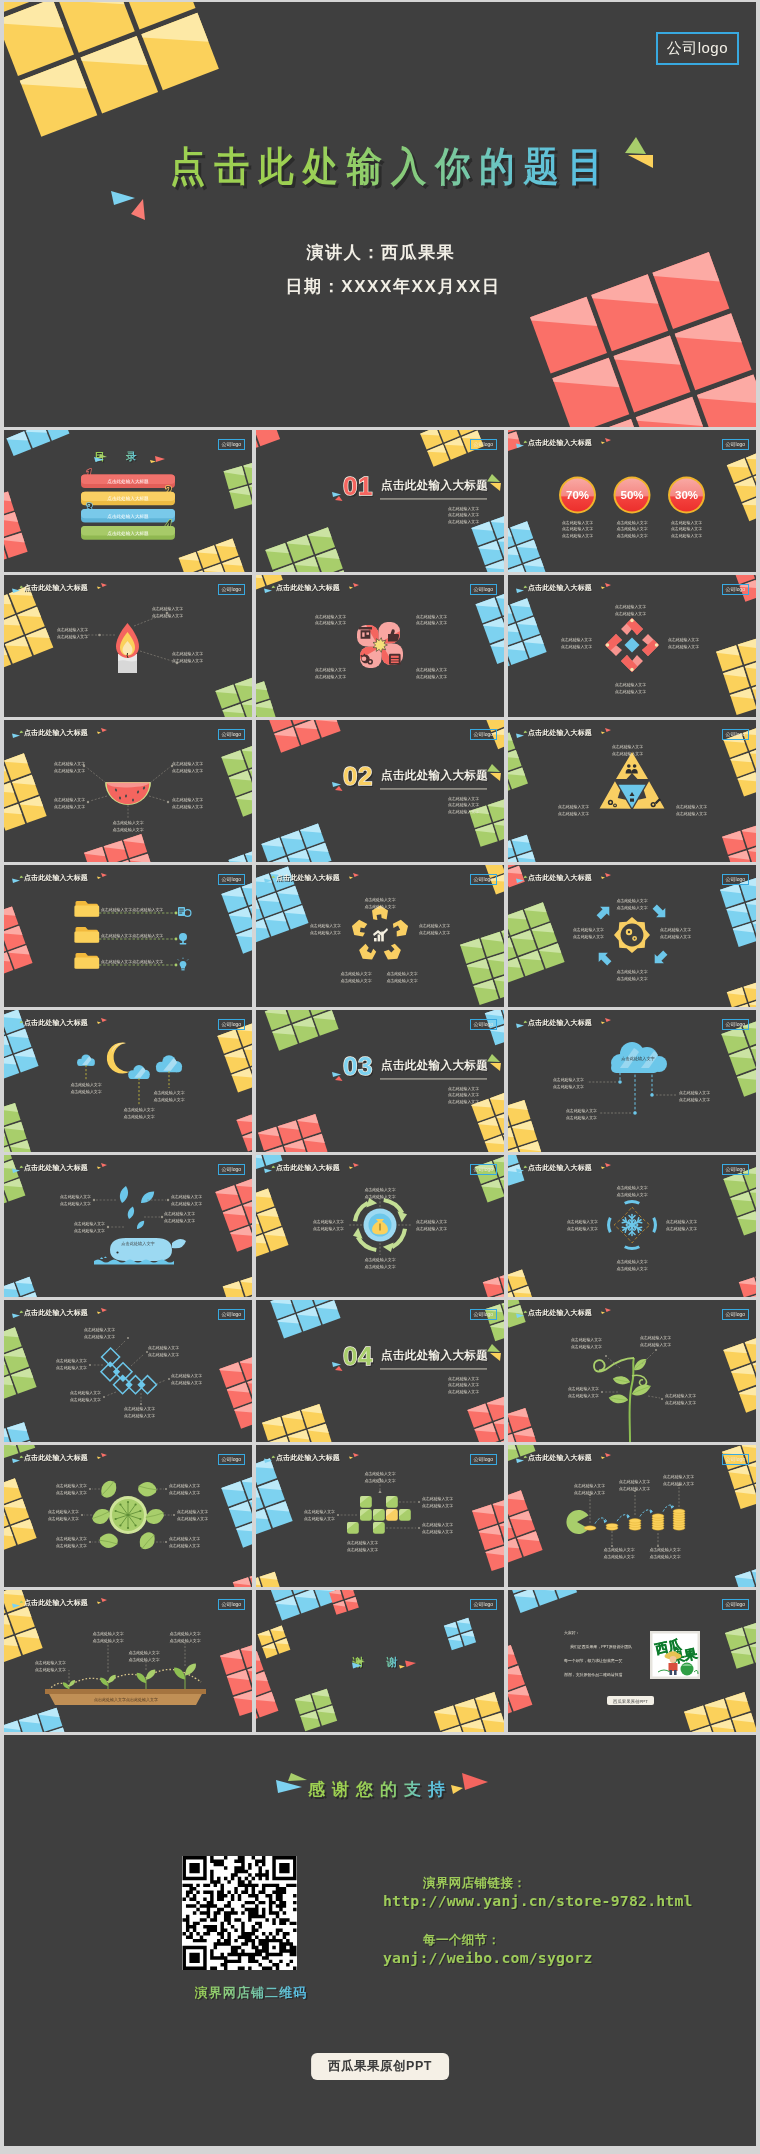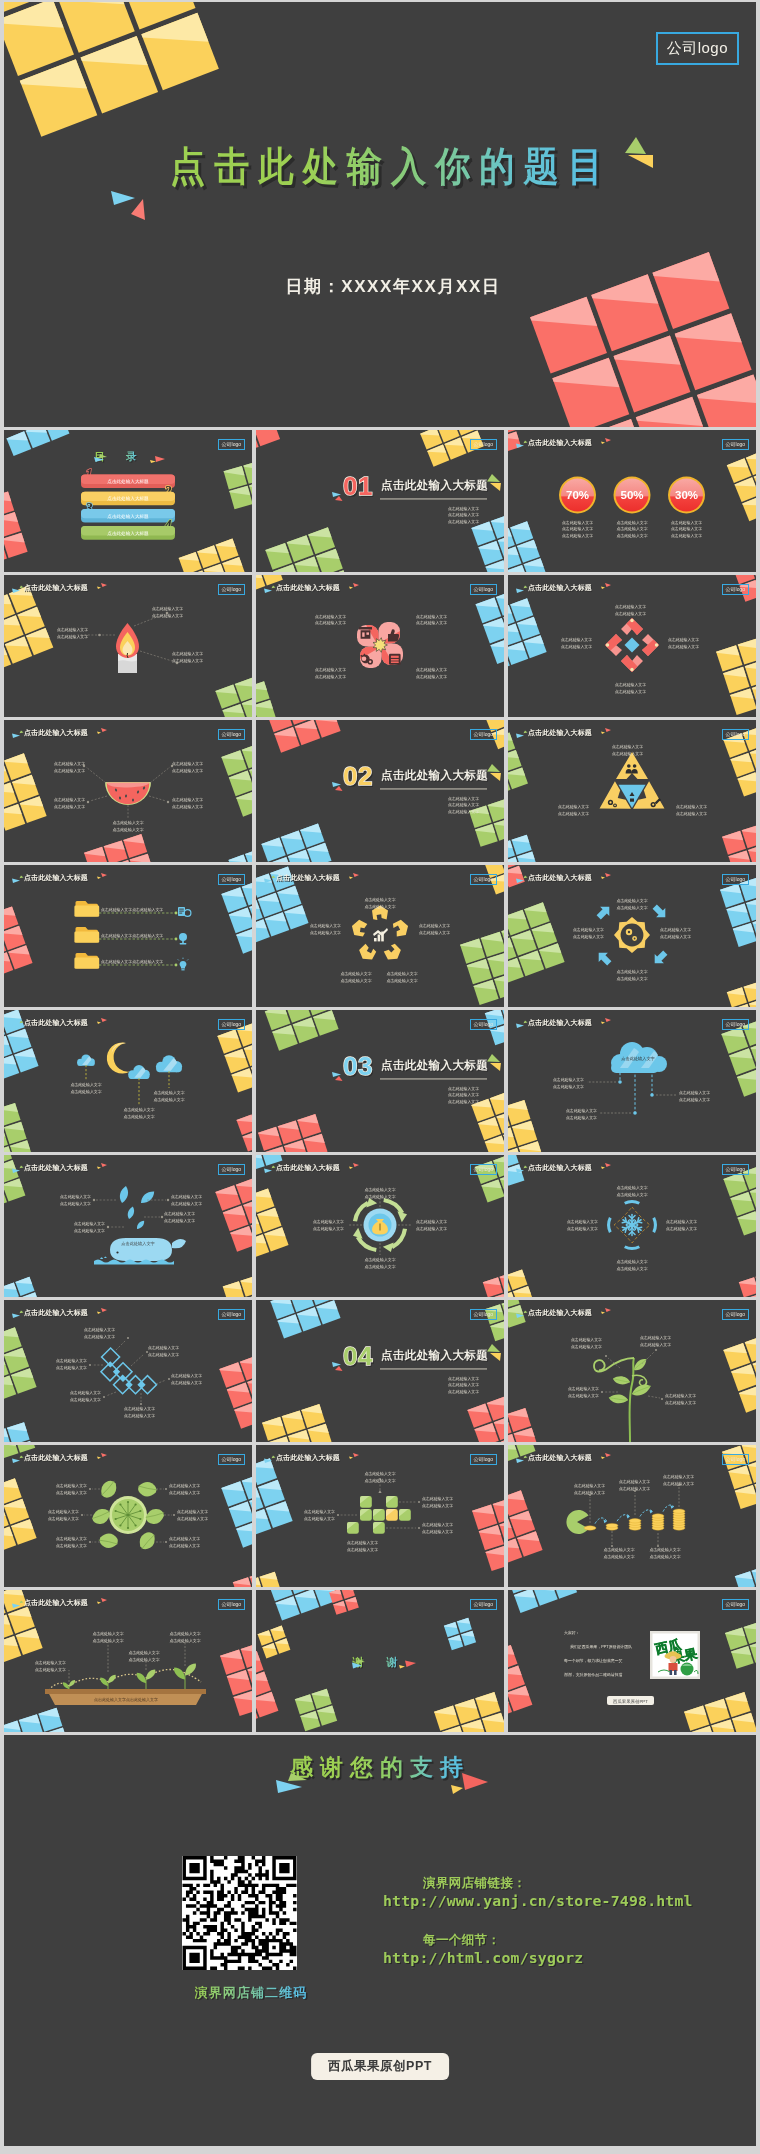--- a/index.html
+++ b/index.html
@@ -33,22 +33,22 @@
   .thumb{position:relative;width:248px;height:142px;background:#3f3f3f;overflow:hidden;}
   .thumb .deco{position:absolute;left:0;top:0;width:248px;height:142px;}
   .t-logo{position:absolute;right:7px;top:9px;border:1px solid #38a9e0;padding:1px 3px;
     color:#e9e6dc;font-size:5px;line-height:7px;letter-spacing:0;}
   .t-title{position:absolute;left:20px;top:8px;color:#f4f1e6;font-size:7px;
     font-weight:bold;letter-spacing:0.1px;line-height:10px;white-space:nowrap;
     text-shadow:0.7px 0.7px 0 #2f2f2f;}
 
   
   .footer{position:relative;width:752px;height:411px;background:#3f3f3f;}
-  .f-thanks{position:absolute;left:0px;top:20px;width:752px;text-align:center;
-    font-size:23px;font-weight:bold;letter-spacing:7px;line-height:24px;}
+  .f-thanks{position:absolute;left:0px;top:43px;width:752px;text-align:center;
+    font-size:17px;font-weight:bold;letter-spacing:7px;line-height:24px;}
   .f-thanks .sh{position:absolute;left:0;top:0;width:752px;color:#2a2a2a;}
   .f-thanks .shin{display:inline-block;transform:translate(1.8px,1.8px);}
   .f-thanks .fg{position:relative;
     background:linear-gradient(90deg,#9dd052 0%,#9dd052 34%,#8ccd6a 58%,#62c2d4 82%,#56bee6 100%);
     -webkit-background-clip:text;background-clip:text;color:transparent;}
   .f-tri{position:absolute;left:0;top:28px;width:752px;height:40px;pointer-events:none;}
   .qr{position:absolute;left:178px;top:121px;}
   .qr-cap{position:absolute;left:173px;top:249px;width:124px;text-align:center;
     font-size:13px;font-weight:bold;letter-spacing:1.1px;line-height:17px;margin-left:12px;}
   .qr-cap .sh{position:absolute;left:0;top:0;width:124px;color:#2a2a2a;}
@@ -116,20 +116,21 @@
           </g>
           <path d="M107,189 L131,196 L110,203 Z" fill="#7dd2f0"></path>
           <path d="M139,197 L141,218 L127,212 Z" fill="#f87b74"></path>
           <path d="M632,135 L642,152 L621,151 Z" fill="#a8ce6b"></path>
           <path d="M624,153 L649,153 L649,166 Z" fill="#fbd15b"></path>
         </svg>
     <div class="logo-box"><span>公司logo</span></div>
     <div class="hero-title"><span class="sh">
             <span class="shin">点击此处输入你的题目</span>
           </span><span class="fg">点击此处输入你的题目</span></div>
+    <div class="hero-speaker">演讲人：西瓜果果</div>
     <div class="hero-date">日期：XXXX年XX月XX日</div>
   </div>
 
   <div class="grid" id="grid">
         <div class="thumbrow">
           <div class="thumb">
             <svg class="deco" viewBox="0 0 248 142">
               <g transform="translate(34,6) rotate(-22) translate(-30.12,-9.50)">
                 <rect x="0.00" y="0.00" width="19" height="19" fill="#7dd2f0"></rect>
                 <path d="M0.00,0.00 L19.00,0.00 L19.00,9.88 L0.00,1.14 Z" fill="#bbe9f9"></path>
@@ -3118,21 +3119,21 @@
           <path d="M447,22 L459,25 L449,31 Z" fill="#fbd15b"></path>
     </svg>
     <div class="qr">
           <svg viewBox="0 0 33 33" width="115" height="114" id="qrsvg" style="background:#fff;display:block">
             <path d="M0,0h1v1h-1zM1,0h1v1h-1zM2,0h1v1h-1zM3,0h1v1h-1zM4,0h1v1h-1zM5,0h1v1h-1zM6,0h1v1h-1zM8,0h1v1h-1zM12,0h1v1h-1zM16,0h1v1h-1zM17,0h1v1h-1zM20,0h1v1h-1zM23,0h1v1h-1zM26,0h1v1h-1zM27,0h1v1h-1zM28,0h1v1h-1zM29,0h1v1h-1zM30,0h1v1h-1zM31,0h1v1h-1zM32,0h1v1h-1zM0,1h1v1h-1zM6,1h1v1h-1zM8,1h1v1h-1zM9,1h1v1h-1zM10,1h1v1h-1zM11,1h1v1h-1zM15,1h1v1h-1zM16,1h1v1h-1zM17,1h1v1h-1zM21,1h1v1h-1zM22,1h1v1h-1zM23,1h1v1h-1zM26,1h1v1h-1zM32,1h1v1h-1zM0,2h1v1h-1zM2,2h1v1h-1zM3,2h1v1h-1zM4,2h1v1h-1zM6,2h1v1h-1zM9,2h1v1h-1zM10,2h1v1h-1zM11,2h1v1h-1zM17,2h1v1h-1zM19,2h1v1h-1zM21,2h1v1h-1zM23,2h1v1h-1zM26,2h1v1h-1zM28,2h1v1h-1zM29,2h1v1h-1zM30,2h1v1h-1zM32,2h1v1h-1zM0,3h1v1h-1zM2,3h1v1h-1zM3,3h1v1h-1zM4,3h1v1h-1zM6,3h1v1h-1zM12,3h1v1h-1zM15,3h1v1h-1zM16,3h1v1h-1zM17,3h1v1h-1zM19,3h1v1h-1zM22,3h1v1h-1zM26,3h1v1h-1zM28,3h1v1h-1zM29,3h1v1h-1zM30,3h1v1h-1zM32,3h1v1h-1zM0,4h1v1h-1zM2,4h1v1h-1zM3,4h1v1h-1zM4,4h1v1h-1zM6,4h1v1h-1zM8,4h1v1h-1zM15,4h1v1h-1zM16,4h1v1h-1zM17,4h1v1h-1zM18,4h1v1h-1zM22,4h1v1h-1zM24,4h1v1h-1zM26,4h1v1h-1zM28,4h1v1h-1zM29,4h1v1h-1zM30,4h1v1h-1zM32,4h1v1h-1zM0,5h1v1h-1zM6,5h1v1h-1zM8,5h1v1h-1zM14,5h1v1h-1zM15,5h1v1h-1zM19,5h1v1h-1zM21,5h1v1h-1zM22,5h1v1h-1zM23,5h1v1h-1zM24,5h1v1h-1zM26,5h1v1h-1zM32,5h1v1h-1zM0,6h1v1h-1zM1,6h1v1h-1zM2,6h1v1h-1zM3,6h1v1h-1zM4,6h1v1h-1zM5,6h1v1h-1zM6,6h1v1h-1zM8,6h1v1h-1zM10,6h1v1h-1zM12,6h1v1h-1zM14,6h1v1h-1zM16,6h1v1h-1zM18,6h1v1h-1zM20,6h1v1h-1zM22,6h1v1h-1zM24,6h1v1h-1zM26,6h1v1h-1zM27,6h1v1h-1zM28,6h1v1h-1zM29,6h1v1h-1zM30,6h1v1h-1zM31,6h1v1h-1zM32,6h1v1h-1zM8,7h1v1h-1zM9,7h1v1h-1zM10,7h1v1h-1zM13,7h1v1h-1zM16,7h1v1h-1zM17,7h1v1h-1zM19,7h1v1h-1zM0,8h1v1h-1zM1,8h1v1h-1zM2,8h1v1h-1zM4,8h1v1h-1zM6,8h1v1h-1zM7,8h1v1h-1zM9,8h1v1h-1zM11,8h1v1h-1zM16,8h1v1h-1zM17,8h1v1h-1zM18,8h1v1h-1zM19,8h1v1h-1zM20,8h1v1h-1zM21,8h1v1h-1zM23,8h1v1h-1zM24,8h1v1h-1zM25,8h1v1h-1zM26,8h1v1h-1zM27,8h1v1h-1zM30,8h1v1h-1zM31,8h1v1h-1zM32,8h1v1h-1zM2,9h1v1h-1zM3,9h1v1h-1zM11,9h1v1h-1zM15,9h1v1h-1zM18,9h1v1h-1zM20,9h1v1h-1zM23,9h1v1h-1zM27,9h1v1h-1zM28,9h1v1h-1zM29,9h1v1h-1zM1,10h1v1h-1zM2,10h1v1h-1zM4,10h1v1h-1zM6,10h1v1h-1zM7,10h1v1h-1zM8,10h1v1h-1zM10,10h1v1h-1zM11,10h1v1h-1zM13,10h1v1h-1zM15,10h1v1h-1zM17,10h1v1h-1zM18,10h1v1h-1zM20,10h1v1h-1zM22,10h1v1h-1zM23,10h1v1h-1zM26,10h1v1h-1zM27,10h1v1h-1zM28,10h1v1h-1zM29,10h1v1h-1zM1,11h1v1h-1zM3,11h1v1h-1zM8,11h1v1h-1zM10,11h1v1h-1zM11,11h1v1h-1zM12,11h1v1h-1zM14,11h1v1h-1zM16,11h1v1h-1zM19,11h1v1h-1zM20,11h1v1h-1zM21,11h1v1h-1zM24,11h1v1h-1zM25,11h1v1h-1zM27,11h1v1h-1zM28,11h1v1h-1zM32,11h1v1h-1zM0,12h1v1h-1zM2,12h1v1h-1zM3,12h1v1h-1zM6,12h1v1h-1zM8,12h1v1h-1zM10,12h1v1h-1zM11,12h1v1h-1zM14,12h1v1h-1zM16,12h1v1h-1zM21,12h1v1h-1zM25,12h1v1h-1zM27,12h1v1h-1zM28,12h1v1h-1zM4,13h1v1h-1zM7,13h1v1h-1zM8,13h1v1h-1zM13,13h1v1h-1zM18,13h1v1h-1zM19,13h1v1h-1zM20,13h1v1h-1zM22,13h1v1h-1zM23,13h1v1h-1zM25,13h1v1h-1zM26,13h1v1h-1zM28,13h1v1h-1zM29,13h1v1h-1zM32,13h1v1h-1zM1,14h1v1h-1zM2,14h1v1h-1zM3,14h1v1h-1zM5,14h1v1h-1zM6,14h1v1h-1zM7,14h1v1h-1zM8,14h1v1h-1zM9,14h1v1h-1zM12,14h1v1h-1zM13,14h1v1h-1zM17,14h1v1h-1zM21,14h1v1h-1zM25,14h1v1h-1zM27,14h1v1h-1zM28,14h1v1h-1zM29,14h1v1h-1zM4,15h1v1h-1zM7,15h1v1h-1zM10,15h1v1h-1zM11,15h1v1h-1zM14,15h1v1h-1zM18,15h1v1h-1zM19,15h1v1h-1zM20,15h1v1h-1zM21,15h1v1h-1zM23,15h1v1h-1zM25,15h1v1h-1zM28,15h1v1h-1zM32,15h1v1h-1zM3,16h1v1h-1zM5,16h1v1h-1zM6,16h1v1h-1zM7,16h1v1h-1zM9,16h1v1h-1zM10,16h1v1h-1zM12,16h1v1h-1zM13,16h1v1h-1zM14,16h1v1h-1zM15,16h1v1h-1zM17,16h1v1h-1zM19,16h1v1h-1zM20,16h1v1h-1zM21,16h1v1h-1zM23,16h1v1h-1zM25,16h1v1h-1zM26,16h1v1h-1zM27,16h1v1h-1zM29,16h1v1h-1zM1,17h1v1h-1zM7,17h1v1h-1zM9,17h1v1h-1zM12,17h1v1h-1zM13,17h1v1h-1zM19,17h1v1h-1zM20,17h1v1h-1zM21,17h1v1h-1zM22,17h1v1h-1zM23,17h1v1h-1zM27,17h1v1h-1zM0,18h1v1h-1zM1,18h1v1h-1zM5,18h1v1h-1zM6,18h1v1h-1zM8,18h1v1h-1zM9,18h1v1h-1zM12,18h1v1h-1zM13,18h1v1h-1zM15,18h1v1h-1zM16,18h1v1h-1zM19,18h1v1h-1zM24,18h1v1h-1zM26,18h1v1h-1zM28,18h1v1h-1zM29,18h1v1h-1zM30,18h1v1h-1zM1,19h1v1h-1zM3,19h1v1h-1zM4,19h1v1h-1zM11,19h1v1h-1zM13,19h1v1h-1zM17,19h1v1h-1zM21,19h1v1h-1zM22,19h1v1h-1zM26,19h1v1h-1zM28,19h1v1h-1zM29,19h1v1h-1zM31,19h1v1h-1zM32,19h1v1h-1zM1,20h1v1h-1zM2,20h1v1h-1zM3,20h1v1h-1zM6,20h1v1h-1zM7,20h1v1h-1zM8,20h1v1h-1zM9,20h1v1h-1zM11,20h1v1h-1zM14,20h1v1h-1zM17,20h1v1h-1zM20,20h1v1h-1zM22,20h1v1h-1zM1,21h1v1h-1zM3,21h1v1h-1zM7,21h1v1h-1zM8,21h1v1h-1zM9,21h1v1h-1zM11,21h1v1h-1zM12,21h1v1h-1zM15,21h1v1h-1zM17,21h1v1h-1zM20,21h1v1h-1zM21,21h1v1h-1zM27,21h1v1h-1zM28,21h1v1h-1zM32,21h1v1h-1zM0,22h1v1h-1zM2,22h1v1h-1zM4,22h1v1h-1zM6,22h1v1h-1zM7,22h1v1h-1zM10,22h1v1h-1zM11,22h1v1h-1zM13,22h1v1h-1zM17,22h1v1h-1zM18,22h1v1h-1zM19,22h1v1h-1zM20,22h1v1h-1zM23,22h1v1h-1zM25,22h1v1h-1zM27,22h1v1h-1zM29,22h1v1h-1zM30,22h1v1h-1zM1,23h1v1h-1zM2,23h1v1h-1zM5,23h1v1h-1zM11,23h1v1h-1zM13,23h1v1h-1zM16,23h1v1h-1zM17,23h1v1h-1zM18,23h1v1h-1zM19,23h1v1h-1zM21,23h1v1h-1zM24,23h1v1h-1zM26,23h1v1h-1zM29,23h1v1h-1zM3,24h1v1h-1zM4,24h1v1h-1zM5,24h1v1h-1zM6,24h1v1h-1zM10,24h1v1h-1zM12,24h1v1h-1zM13,24h1v1h-1zM15,24h1v1h-1zM18,24h1v1h-1zM19,24h1v1h-1zM20,24h1v1h-1zM22,24h1v1h-1zM23,24h1v1h-1zM24,24h1v1h-1zM25,24h1v1h-1zM26,24h1v1h-1zM27,24h1v1h-1zM28,24h1v1h-1zM30,24h1v1h-1zM9,25h1v1h-1zM10,25h1v1h-1zM11,25h1v1h-1zM12,25h1v1h-1zM13,25h1v1h-1zM17,25h1v1h-1zM18,25h1v1h-1zM20,25h1v1h-1zM22,25h1v1h-1zM23,25h1v1h-1zM24,25h1v1h-1zM28,25h1v1h-1zM29,25h1v1h-1zM30,25h1v1h-1zM31,25h1v1h-1zM0,26h1v1h-1zM1,26h1v1h-1zM2,26h1v1h-1zM3,26h1v1h-1zM4,26h1v1h-1zM5,26h1v1h-1zM6,26h1v1h-1zM9,26h1v1h-1zM14,26h1v1h-1zM15,26h1v1h-1zM16,26h1v1h-1zM20,26h1v1h-1zM21,26h1v1h-1zM23,26h1v1h-1zM24,26h1v1h-1zM26,26h1v1h-1zM28,26h1v1h-1zM29,26h1v1h-1zM31,26h1v1h-1zM32,26h1v1h-1zM0,27h1v1h-1zM6,27h1v1h-1zM8,27h1v1h-1zM14,27h1v1h-1zM15,27h1v1h-1zM17,27h1v1h-1zM21,27h1v1h-1zM22,27h1v1h-1zM23,27h1v1h-1zM24,27h1v1h-1zM28,27h1v1h-1zM29,27h1v1h-1zM30,27h1v1h-1zM31,27h1v1h-1zM32,27h1v1h-1zM0,28h1v1h-1zM2,28h1v1h-1zM3,28h1v1h-1zM4,28h1v1h-1zM6,28h1v1h-1zM8,28h1v1h-1zM11,28h1v1h-1zM13,28h1v1h-1zM14,28h1v1h-1zM15,28h1v1h-1zM16,28h1v1h-1zM17,28h1v1h-1zM18,28h1v1h-1zM19,28h1v1h-1zM20,28h1v1h-1zM21,28h1v1h-1zM22,28h1v1h-1zM24,28h1v1h-1zM25,28h1v1h-1zM26,28h1v1h-1zM27,28h1v1h-1zM28,28h1v1h-1zM31,28h1v1h-1zM32,28h1v1h-1zM0,29h1v1h-1zM2,29h1v1h-1zM3,29h1v1h-1zM4,29h1v1h-1zM6,29h1v1h-1zM8,29h1v1h-1zM9,29h1v1h-1zM10,29h1v1h-1zM11,29h1v1h-1zM12,29h1v1h-1zM16,29h1v1h-1zM19,29h1v1h-1zM20,29h1v1h-1zM23,29h1v1h-1zM24,29h1v1h-1zM0,30h1v1h-1zM2,30h1v1h-1zM3,30h1v1h-1zM4,30h1v1h-1zM6,30h1v1h-1zM12,30h1v1h-1zM13,30h1v1h-1zM14,30h1v1h-1zM15,30h1v1h-1zM16,30h1v1h-1zM19,30h1v1h-1zM20,30h1v1h-1zM21,30h1v1h-1zM25,30h1v1h-1zM28,30h1v1h-1zM31,30h1v1h-1zM0,31h1v1h-1zM6,31h1v1h-1zM11,31h1v1h-1zM12,31h1v1h-1zM22,31h1v1h-1zM26,31h1v1h-1zM27,31h1v1h-1zM30,31h1v1h-1zM0,32h1v1h-1zM1,32h1v1h-1zM2,32h1v1h-1zM3,32h1v1h-1zM4,32h1v1h-1zM5,32h1v1h-1zM6,32h1v1h-1zM8,32h1v1h-1zM9,32h1v1h-1zM12,32h1v1h-1zM16,32h1v1h-1zM17,32h1v1h-1zM19,32h1v1h-1zM23,32h1v1h-1zM24,32h1v1h-1zM25,32h1v1h-1zM27,32h1v1h-1zM32,32h1v1h-1z" fill="#000"></path>
           </svg>
         </div>
     <div class="qr-cap"><span class="sh"><span class="shin">演界网店铺二维码</span></span><span class="fg">演界网店铺二维码</span></div>
     <div class="f-links">
       <div class="f-lab">演界网店铺链接：</div>
-      <div class="f-url">http://www.yanj.cn/store-7498.html</div>
+      <div class="f-url">http://www.yanj.cn/store-9782.html</div>
       <div class="f-lab">每一个细节：</div>
-      <div class="f-url">http://html.com/sygorz</div>
+      <div class="f-url">yanj://weibo.com/sygorz</div>
     </div>
     <div class="f-badge">西瓜果果原创PPT</div>
   </div>
 
  </div>
 </div>
 
 </body></html>

